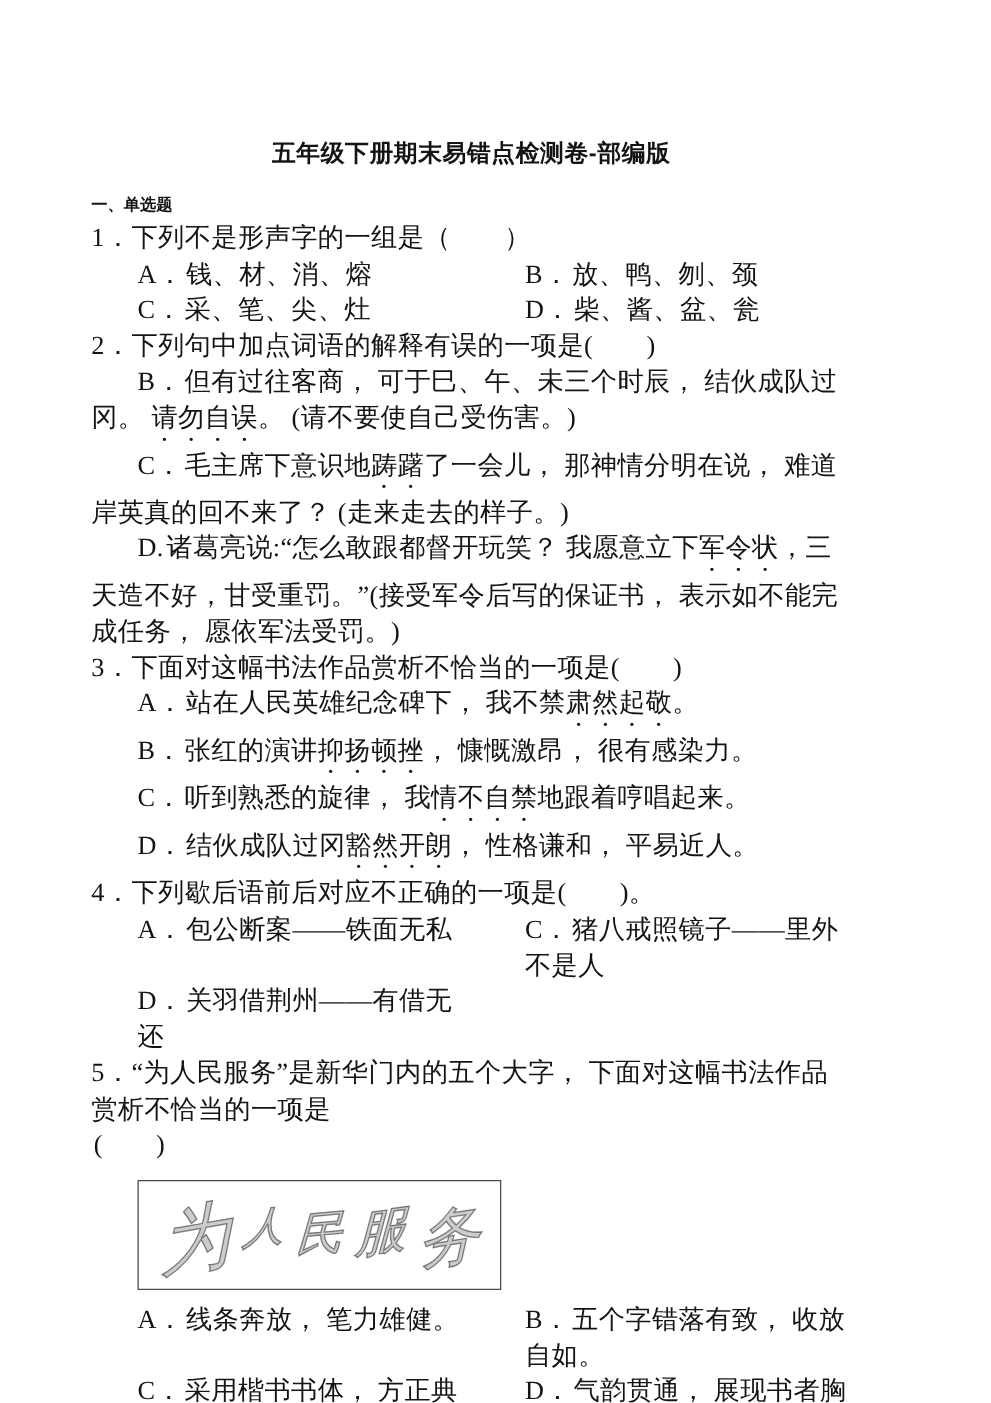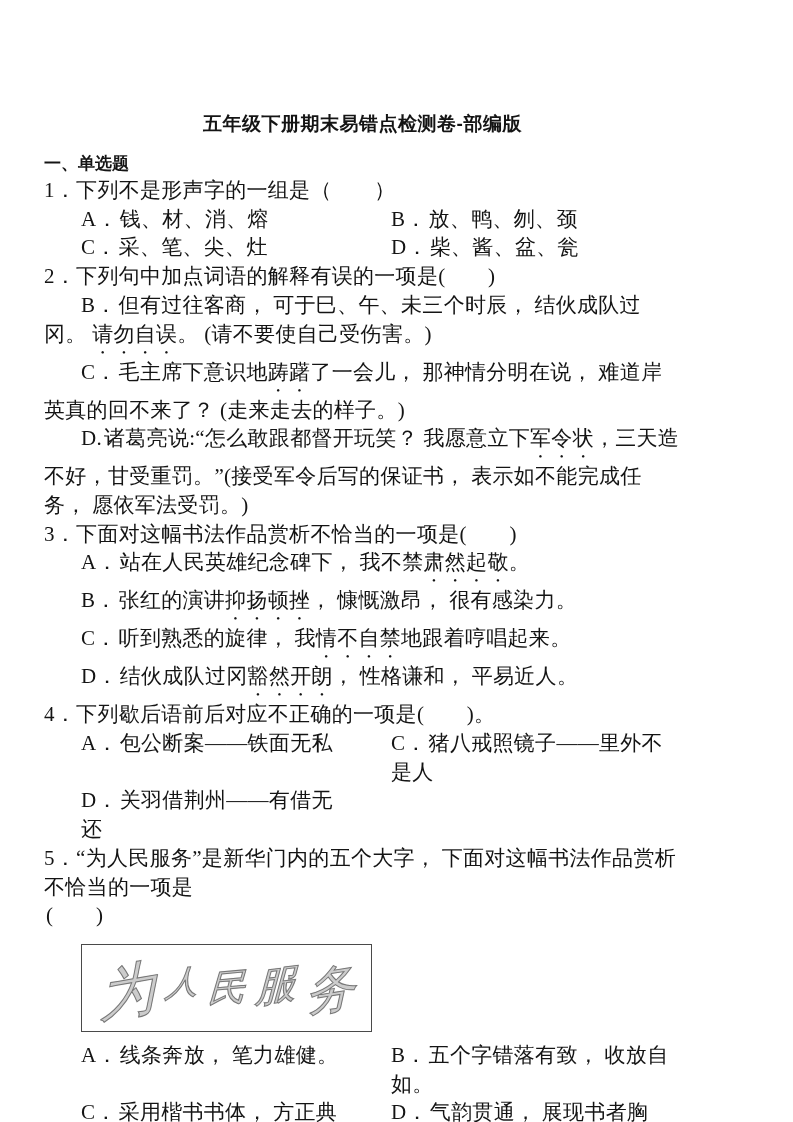--- a/index.html
+++ b/index.html
@@ -2,29 +2,29 @@
 <html><head>
 <meta charset="utf-8">
 <style>
   * { margin:0; padding:0; box-sizing:border-box; }
   html,body { background:#ffffff; }
   body {
     width:793px; height:1122px; overflow:hidden;
     font-family:"Liberation Serif","DejaVu Serif",serif;
     color:#141414;
   }
-  .page { width:793px; height:1122px; padding:112px 112px 0 44px; }
+  .page { width:793px; height:1122px; padding:112px 112px 0 73px; }
   .title {
     font-family:"Liberation Sans","DejaVu Sans",sans-serif;
     font-weight:bold; font-size:19px; line-height:24px;
     text-align:center; letter-spacing:.5px; margin-bottom:15px;
   }
   .section {
     font-family:"Liberation Sans","DejaVu Sans",sans-serif;
-    font-weight:bold; font-size:17px; line-height:25px;
+    font-weight:bold; font-size:13px; line-height:25px;
   }
   .q p { font-size:21px; line-height:28.7px; letter-spacing:.3px; }
   .stem .qnum { display:inline-block; min-width:18px; }
   .opts-grid { display:grid; grid-template-columns:310px 1fr; }
   .opts-grid p { padding-left:37px; }
   .opts-list p { padding-left:37px; }
   .opt-block { text-indent:37px; }
   .opt-label { margin-right:2px; }
   .emph {
     -webkit-text-emphasis:filled dot #141414; -webkit-text-emphasis-position:under right;

